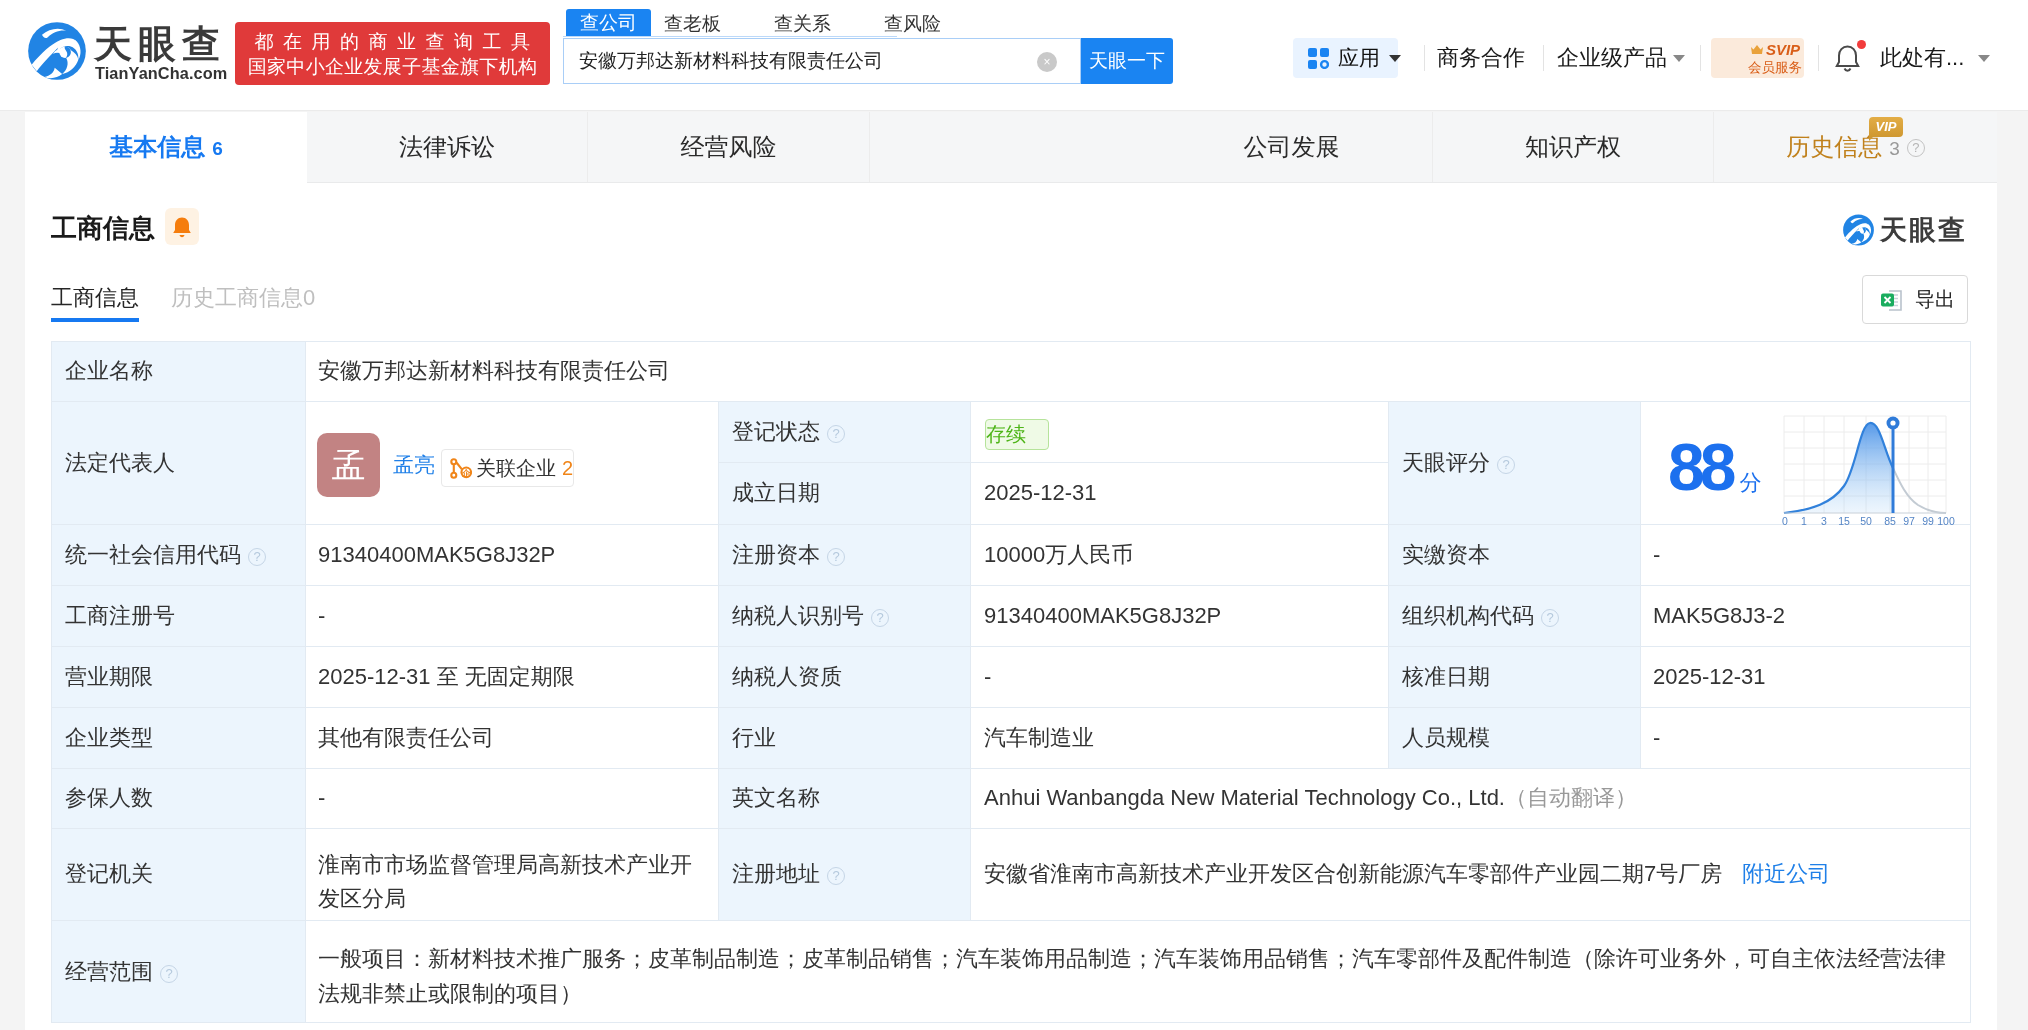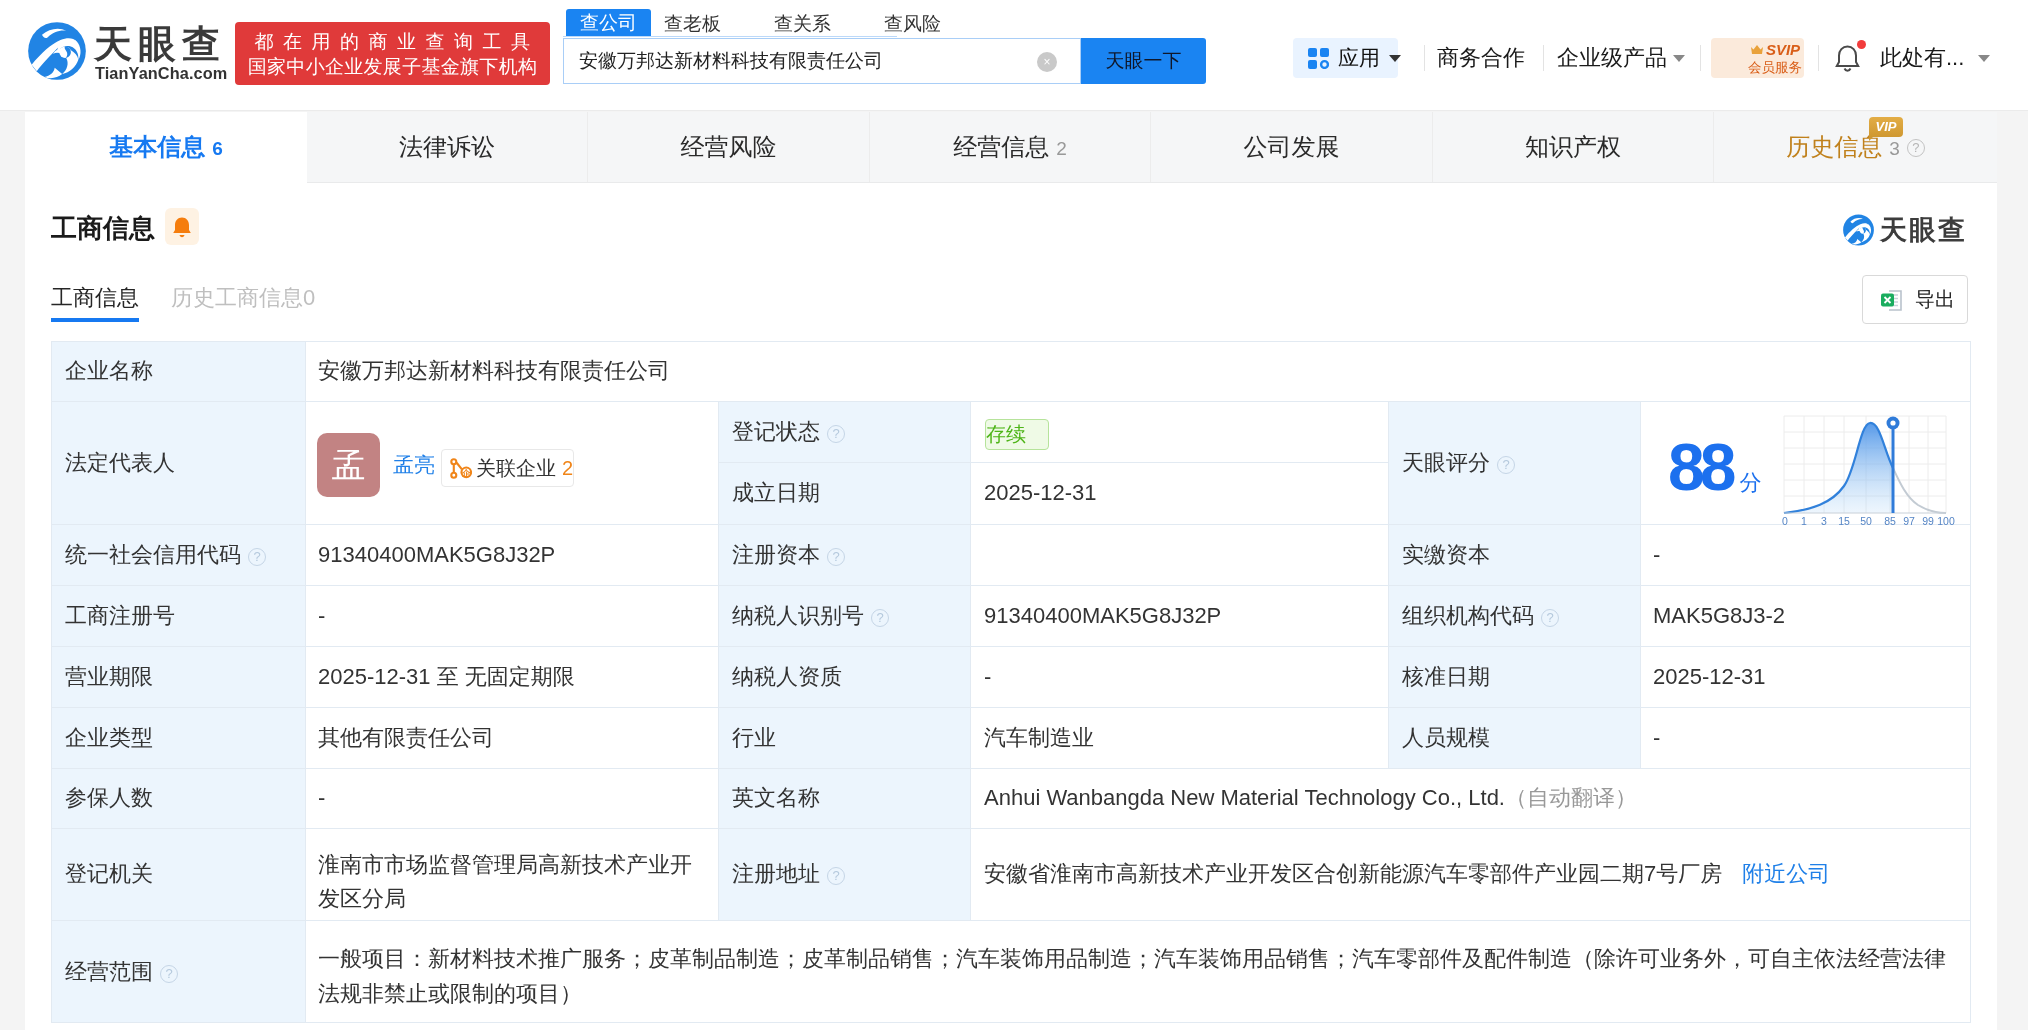--- a/index.html
+++ b/index.html
@@ -12,21 +12,21 @@
 #logo-cn{left:94px;top:24px;font-size:38px;font-weight:bold;color:#3a3a3a;letter-spacing:6px;line-height:40px;}
 #logo-en{left:95px;top:64px;font-weight:bold;color:#333;letter-spacing:0.1px;line-height:18px;font-size:16.3px;}
 #redbox{left:235px;top:22px;width:315px;height:63px;background:#e03a3a;border-radius:4px;color:#fff;text-align:center;}
 #redbox .l1{margin-top:7px;font-size:19px;letter-spacing:9.5px;line-height:25px;text-indent:9px;}
 #redbox .l2{font-size:19px;letter-spacing:0.3px;line-height:25px;}
 .stab{position:absolute;top:10px;height:28px;line-height:28px;font-size:19px;color:#333;}
 #stab-active{left:566px;top:9px;width:85px;height:28px;background:#1a84f2;border-radius:3px 3px 0 0;color:#fff;text-align:center;line-height:28px;font-size:19px;position:absolute;}
 #stab-line{left:563px;top:36px;width:334px;height:1px;background:#bcd9f9;}
 #sinput{left:563px;top:38px;width:518px;height:46px;border:1px solid #a9cef7;background:#fff;line-height:44px;font-size:19px;color:#222;padding-left:15px;}
 #sclear{left:1037px;top:52px;width:20px;height:20px;border-radius:50%;background:#c9c9c9;color:#fff;text-align:center;line-height:20px;font-size:12px;}
-#sbtn{left:1081px;top:38px;width:125px;height:46px;background:#1a84f2;color:#0f172a;text-align:center;line-height:46px;font-size:19px;border-radius:0 3px 3px 0;}
+#sbtn{left:1081px;top:38px;width:92px;height:46px;background:#1a84f2;color:#ffffff;text-align:center;line-height:46px;font-size:19px;border-radius:0 3px 3px 0;}
 #appbtn{left:1293px;top:38px;width:105px;height:40px;background:#e9f3ff;border-radius:4px;}
 .hsep{position:absolute;top:45px;width:1px;height:26px;background:#e3e3e3;}
 .hmenu{position:absolute;top:44px;height:28px;line-height:28px;font-size:22px;color:#1a1a1a;}
 .caret{position:absolute;width:0;height:0;border-left:6px solid transparent;border-right:6px solid transparent;border-top:7px solid #666;}
 #svip{left:1711px;top:38px;width:93px;height:40px;background:#fbeadb;border-radius:4px;text-align:center;padding-left:35px;}
 #svip .s1{font-size:15px;font-weight:bold;font-style:italic;color:#d95e18;line-height:20px;margin-top:2px;}
 #svip .s2{font-size:13.5px;color:#d95e18;line-height:16px;}
 #belldot{left:1857px;top:40px;width:9px;height:9px;background:#f23c3c;border-radius:50%;}
 
 #navstrip{position:absolute;left:25px;top:112px;width:1972px;height:71px;background:#f5f6f7;border-bottom:1px solid #e9eaeb;}
@@ -111,21 +111,20 @@
       </svg>
       <div class="abs" id="belldot"></div>
     <div class="hmenu" style="left:1880px">此处有...</div>
     <div class="caret" style="left:1978px;top:55px;border-top-color:#888"></div>
   </div>
 
   <div id="navstrip">
     <div class="ntab" id="ntab0" style="left:0;width:282px">基本信息<span class="ncount">6</span></div>
     <div class="ntab" style="left:282px;width:281px">法律诉讼</div>
     <div class="ntab" style="left:563px;width:282px">经营风险</div>
-    <div class="ntab" style="left:845px;width:281px">经营信息<span class="ncount gray">2</span></div>
     <div class="ntab" style="left:1126px;width:282px">公司发展</div>
     <div class="ntab" style="left:1408px;width:281px">知识产权</div>
     <div class="abs" style="left:1844px;top:5px;width:34px;height:20px;background:linear-gradient(180deg,#e3ad45,#cf9831);border-radius:4px 4px 4px 0;color:#fff;font-size:13px;font-weight:bold;font-style:italic;text-align:center;line-height:20px;z-index:2">VIP</div>
       <div class="abs" style="left:1844px;top:24px;width:0;height:0;border-left:5px solid #cf9831;border-bottom:5px solid transparent;z-index:2"></div>
       <div class="ntab" style="left:1689px;width:283px;border-right:none;color:#c0811c">历史信息<span class="ncount gray">3</span><span class="wen" style="vertical-align:3px;border-color:#c3c3c3;color:#b5b5b5">?</span></div>
   </div>
 
   <div id="main">
     <div class="abs" id="sec-title">工商信息</div>
     <div class="abs" id="bellchip">
@@ -216,20 +215,21 @@
         <div class="lb" style="left:681px;top:366px;line-height:61px">行业</div>
         <div class="lb" style="left:1351px;top:366px;line-height:61px">人员规模</div>
         <div class="lb" style="left:14px;top:427px;line-height:60px">参保人数</div>
         <div class="lb" style="left:681px;top:427px;line-height:60px">英文名称</div>
         <div class="lb" style="left:14px;top:487px;line-height:92px">登记机关</div>
         <div class="lb" style="left:681px;top:487px;line-height:92px">注册地址<span class="wen">?</span></div>
         <div class="lb" style="left:14px;top:579px;line-height:103px">经营范围<span class="wen">?</span></div>
         <div class="vl" style="left:267px;top:0px;line-height:60px">安徽万邦达新材料科技有限责任公司</div>
         <div class="vl" style="left:933px;top:121px;line-height:62px">2025-12-31</div>
         <div class="vl" style="left:267px;top:183px;line-height:61px">91340400MAK5G8J32P</div>
+        <div class="vl" style="left:933px;top:183px;line-height:61px">10000万人民币</div>
         <div class="vl" style="left:1602px;top:183px;line-height:61px">-</div>
         <div class="vl" style="left:267px;top:244px;line-height:61px">-</div>
         <div class="vl" style="left:933px;top:244px;line-height:61px">91340400MAK5G8J32P</div>
         <div class="vl" style="left:1602px;top:244px;line-height:61px">MAK5G8J3-2</div>
         <div class="vl" style="left:267px;top:305px;line-height:61px">2025-12-31 至 无固定期限</div>
         <div class="vl" style="left:933px;top:305px;line-height:61px">-</div>
         <div class="vl" style="left:1602px;top:305px;line-height:61px">2025-12-31</div>
         <div class="vl" style="left:267px;top:366px;line-height:61px">其他有限责任公司</div>
         <div class="vl" style="left:933px;top:366px;line-height:61px">汽车制造业</div>
         <div class="vl" style="left:1602px;top:366px;line-height:61px">-</div>

